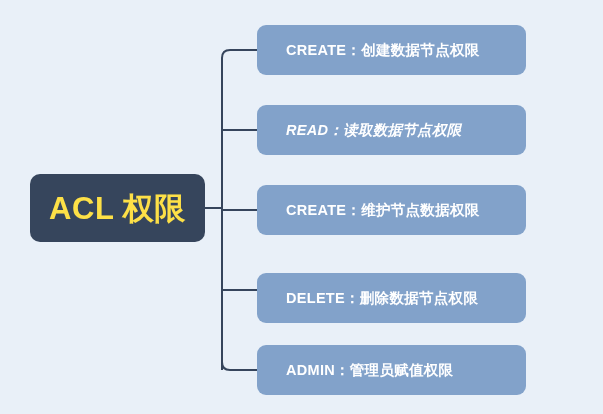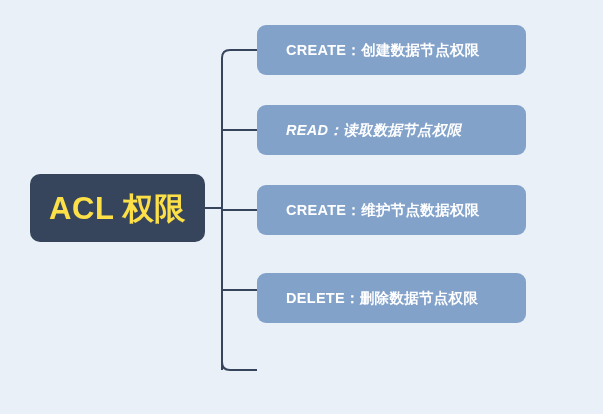--- a/index.html
+++ b/index.html
@@ -109,14 +109,17 @@
   </div>
 
   <div class="child-node n2">
     <span class="child-label">CREATE：维护节点数据权限</span>
   </div>
 
   <div class="child-node n3">
     <span class="child-label">DELETE：删除数据节点权限</span>
   </div>
 
+  <div class="child-node n4">
+    <span class="child-label">ADMIN：管理员赋值权限</span>
+  </div>
 
 </div>
 
 </body></html>

